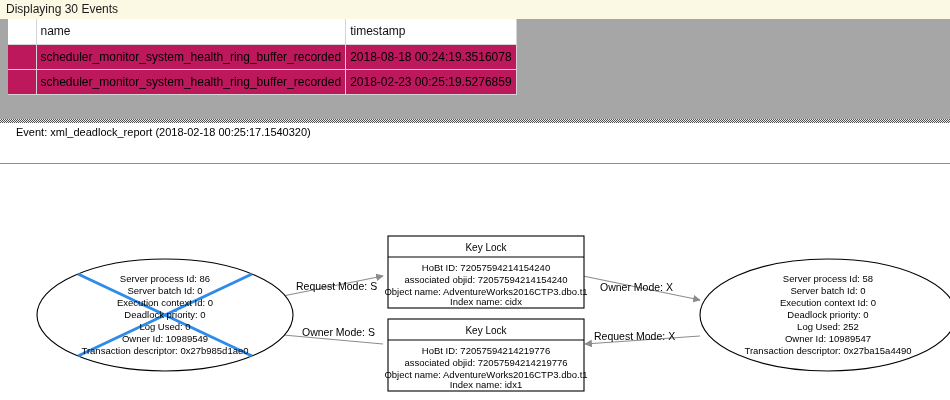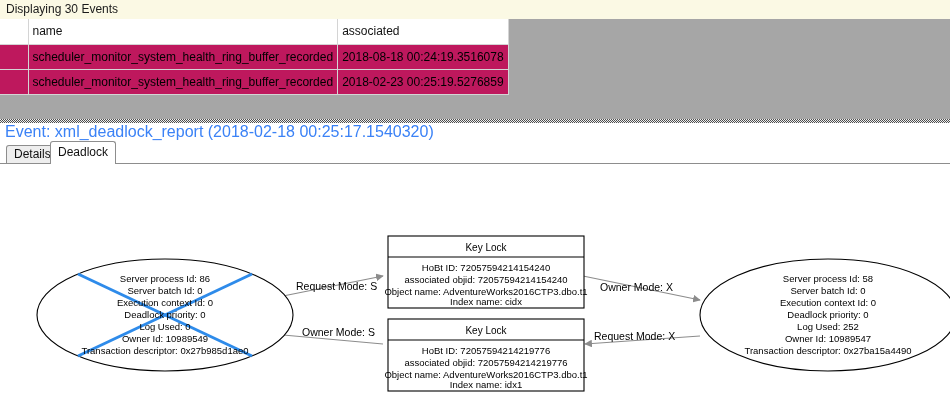--- a/index.html
+++ b/index.html
@@ -41,20 +41,21 @@
     position: absolute;
     left: 0; top: 19px;
     width: 950px; height: 100px;
     background: #a6a6a6;
     overflow: hidden;
   }
   table.grid {
     border-collapse: collapse;
     table-layout: fixed;
     background: #ffffff;
+    margin-left: 8px;
   }
   table.grid td, table.grid th {
     box-sizing: border-box;
     border-right: 1px solid #d4d4d4;
     border-bottom: 1px solid #d4d4d4;
     font-weight: normal;
     font-size: 12px;
     text-align: left;
     padding: 0 4px;
     height: 25px;
@@ -102,25 +103,25 @@
       repeating-conic-gradient(#4f4f4f 0% 25%, #efefef 0% 50%) 0 0 / 2px 2px;
     border-bottom: 1px solid #ffffff;
     box-sizing: border-box;
   }
 
   
   .event-caption {
     position: absolute;
     left: 0; top: 124px;
     width: 950px; height: 17px;
-    padding-left: 5px;
+    padding-left: 16px;
     line-height: 16px;
-    font-size: 16px;
-    background: #ffffff;
-    color: #3b82f6;
+    font-size: 11px;
+    background: #ffffff;
+    color: #000000;
     box-sizing: border-box;
   }
 
   
   .tabstrip {
     position: absolute;
     left: 0; top: 141px;
     width: 950px; height: 23px;
     background: #ffffff;
   }
@@ -199,21 +200,21 @@
 <div class="app">
 
   <div class="banner">Displaying 30 Events</div>
 
   <div class="grid-wrap">
     <table class="grid">
       <thead>
         <tr>
           <th class="col-handle"></th>
           <th class="col-name">name</th>
-          <th class="col-ts">associated</th>
+          <th class="col-ts">timestamp</th>
         </tr>
       </thead>
       <tbody>
         <tr class="row">
           <td class="col-handle"></td>
           <td class="col-name cell-name">scheduler_monitor_system_health_ring_buffer_recorded</td>
           <td class="col-ts cell-ts">2018-08-18 00:24:19.3516078</td>
         </tr>
         <tr class="row">
           <td class="col-handle"></td>
@@ -221,24 +222,20 @@
           <td class="col-ts cell-ts">2018-02-23 00:25:19.5276859</td>
         </tr>
       </tbody>
     </table>
   </div>
 
   <div class="splitter"></div>
 
   <div class="event-caption">Event: xml_deadlock_report (2018-02-18 00:25:17.1540320)</div>
 
-  <div class="tabstrip">
-    <div class="tab tab-details">Details</div>
-    <div class="tab tab-deadlock active">Deadlock</div>
-  </div>
 
   <div class="deadlock-panel">
     <svg width="950" height="237" viewBox="0 0 950 237">
       <defs>
         <marker id="arr" viewBox="0 0 10 10" refX="9" refY="5" markerWidth="7" markerHeight="7" orient="auto-start-reverse">
           <path d="M 0 0 L 10 5 L 0 10 z" fill="#8c8c8c"></path>
         </marker>
       </defs>
 
       <g>

